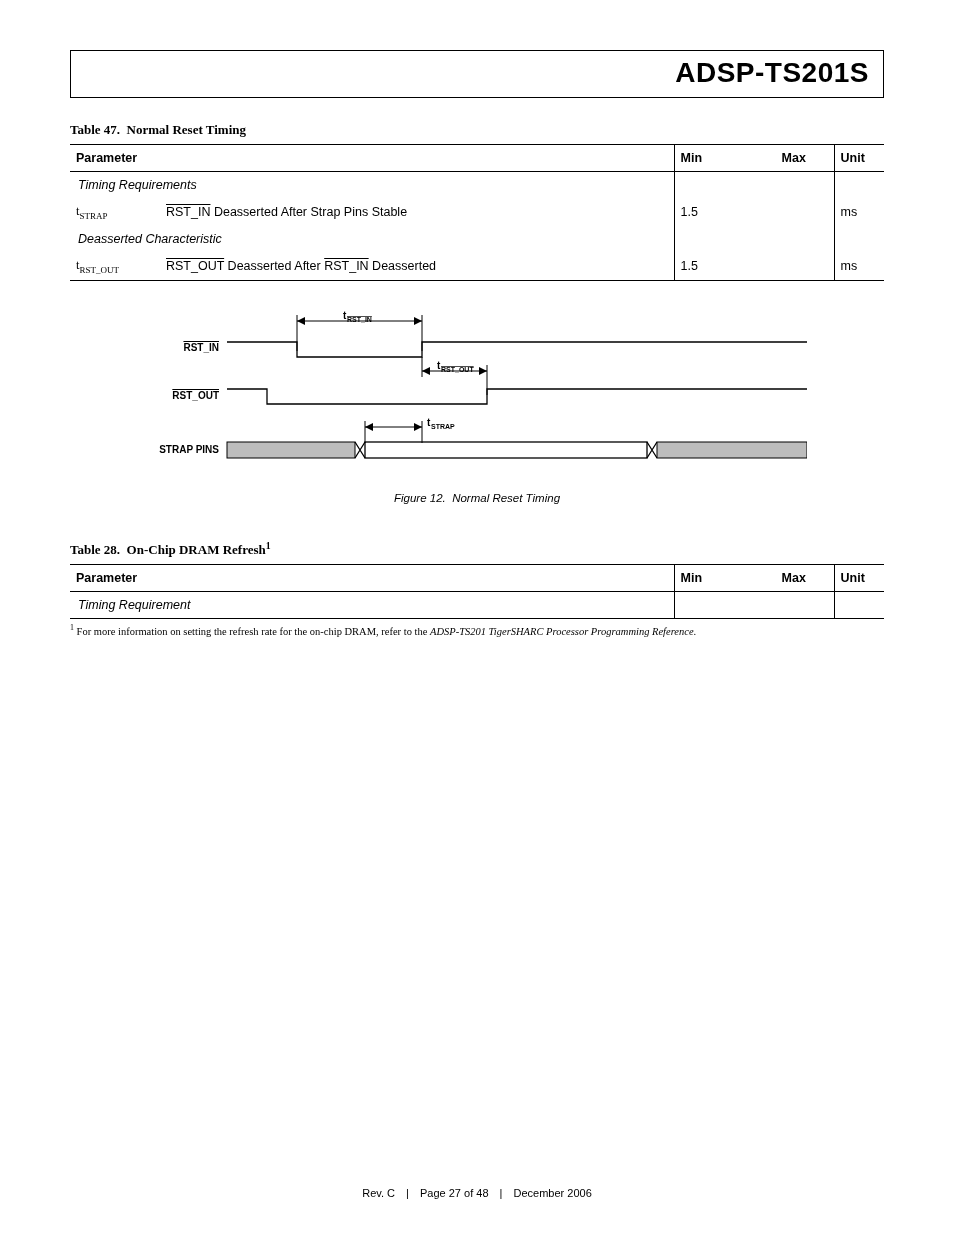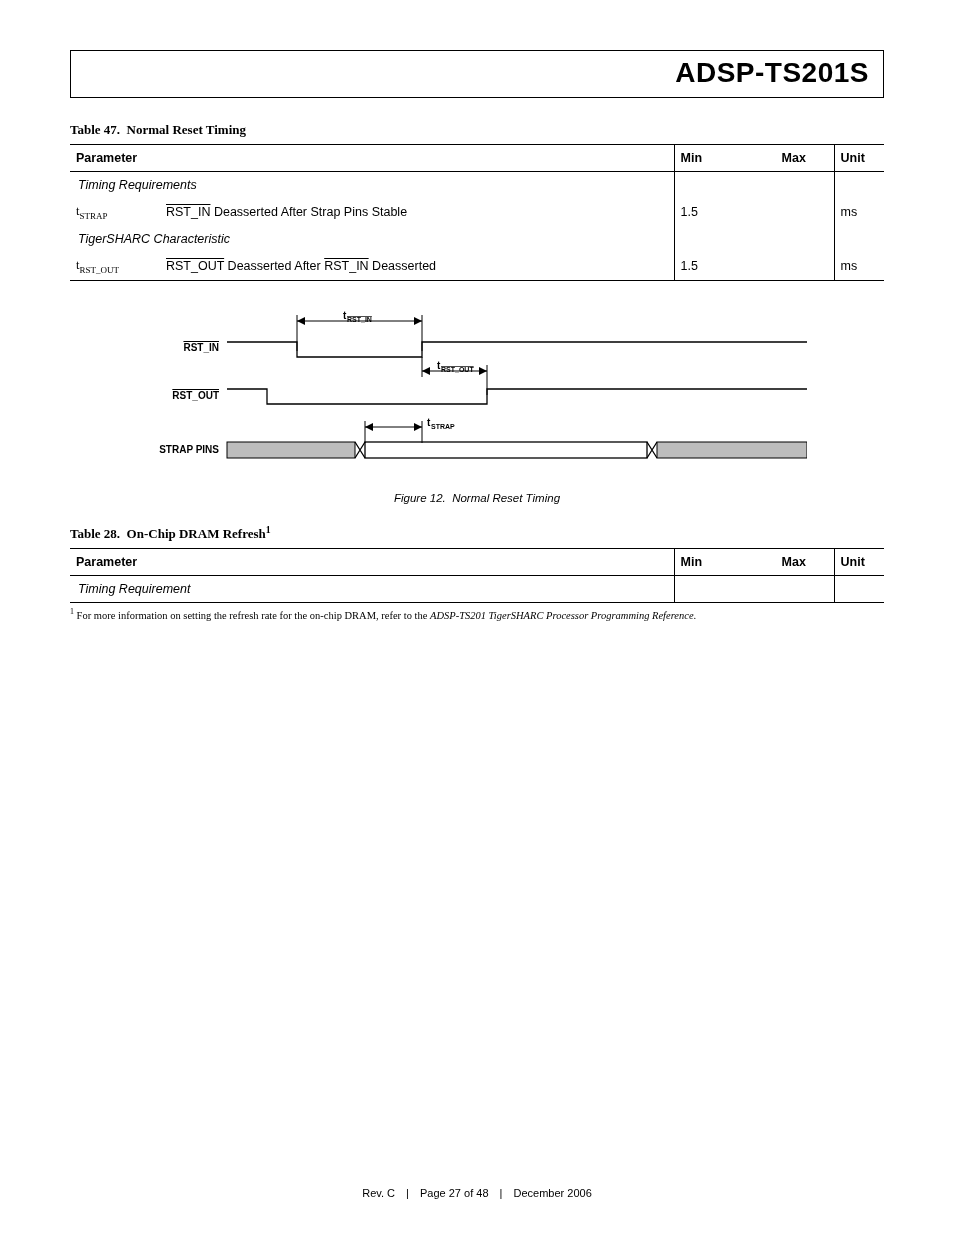--- a/index.html
+++ b/index.html
@@ -131,21 +131,21 @@
         <td class="col-unit"></td>
     </tr>
     <tr>
       <td><span class="sym"><span class="t">t</span><span class="sub">STRAP</span></span></td>
       <td><span class="overline">RST_IN</span><span> Deasserted After Strap Pins Stable</span></td>
       <td class="col-min">1.5</td>
       <td></td>
       <td class="col-unit">ms</td>
     </tr>
     <tr>
-      <td colspan="2" class="section-heading">TigerSHARC Characteristic</td>
+      <td colspan="2" class="section-heading">Deasserted Characteristic</td>
       <td class="col-min"></td>
         <td></td>
         <td class="col-unit"></td>
     </tr>
     <tr>
       <td><span class="sym"><span class="t">t</span><span class="sub">RST_OUT</span></span></td>
       <td>
         <span class="overline">RST_OUT</span><span> Deasserted After </span><span class="overline">RST_IN</span><span> Deasserted</span>
       </td>
       <td class="col-min">1.5</td>
@@ -198,21 +198,21 @@
 
     <path d="M 500 133 L 510 149 M 500 149 L 510 133" stroke="#000" stroke-width="1.3"></path>
 
     <rect x="510" y="133" width="150" height="16" fill="#bdbdbd" stroke="#000" stroke-width="1"></rect>
   </svg>
   <div class="fig-caption">
     <span>Figure 12.</span>&nbsp;&nbsp;<span>Normal Reset Timing</span>
   </div>
 </div>
 
-<div class="table-caption" style="margin-top:20px">
+<div class="table-caption" style="margin-top:36px">
   <span>Table 28.</span>
   &nbsp;<span>On-Chip DRAM Refresh</span><span class="sup">1</span>
 </div>
 
 <table class="spec">
   <colgroup>
     <col class="col-param-sym">
       <col class="col-param-desc">
     <col class="col-min">
       <col class="col-max">

